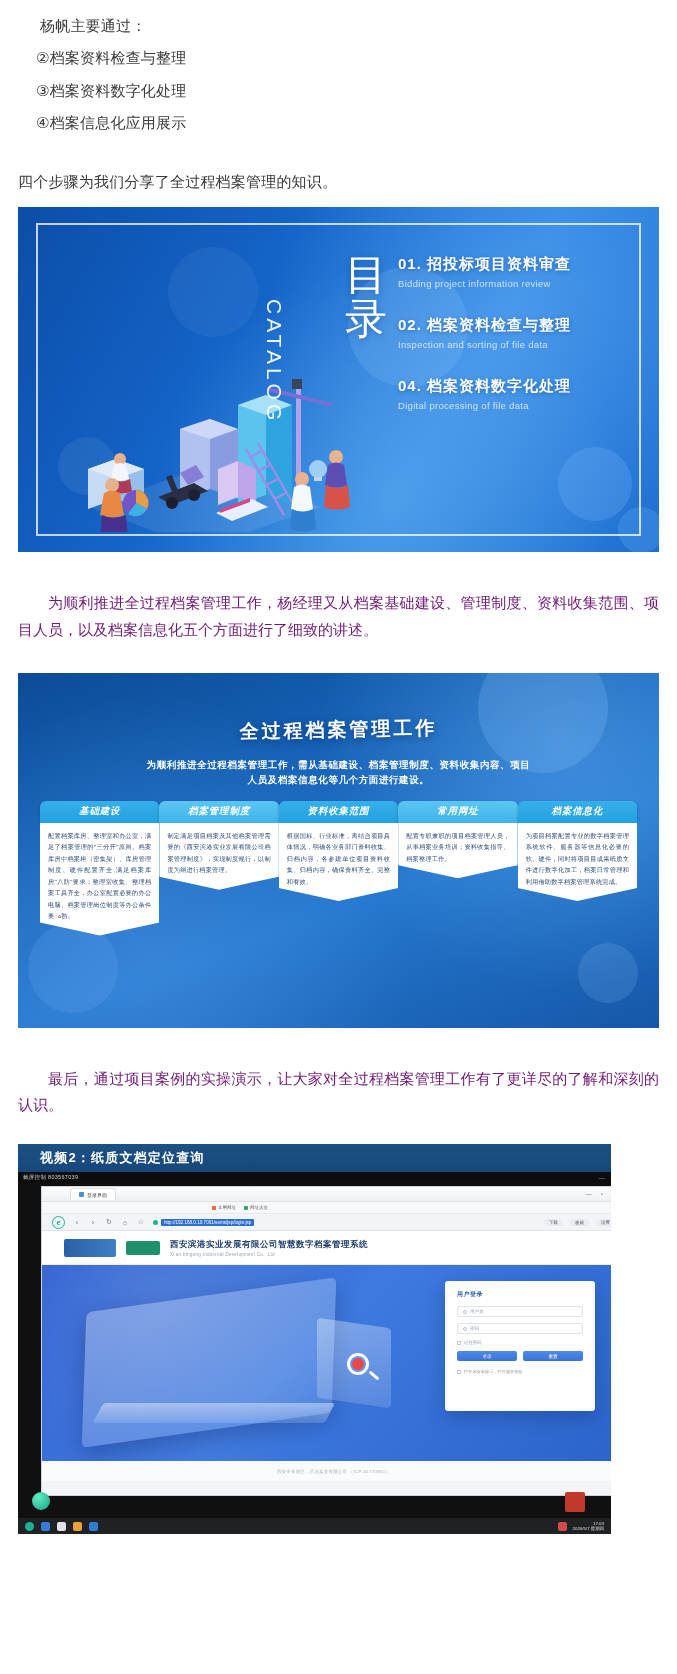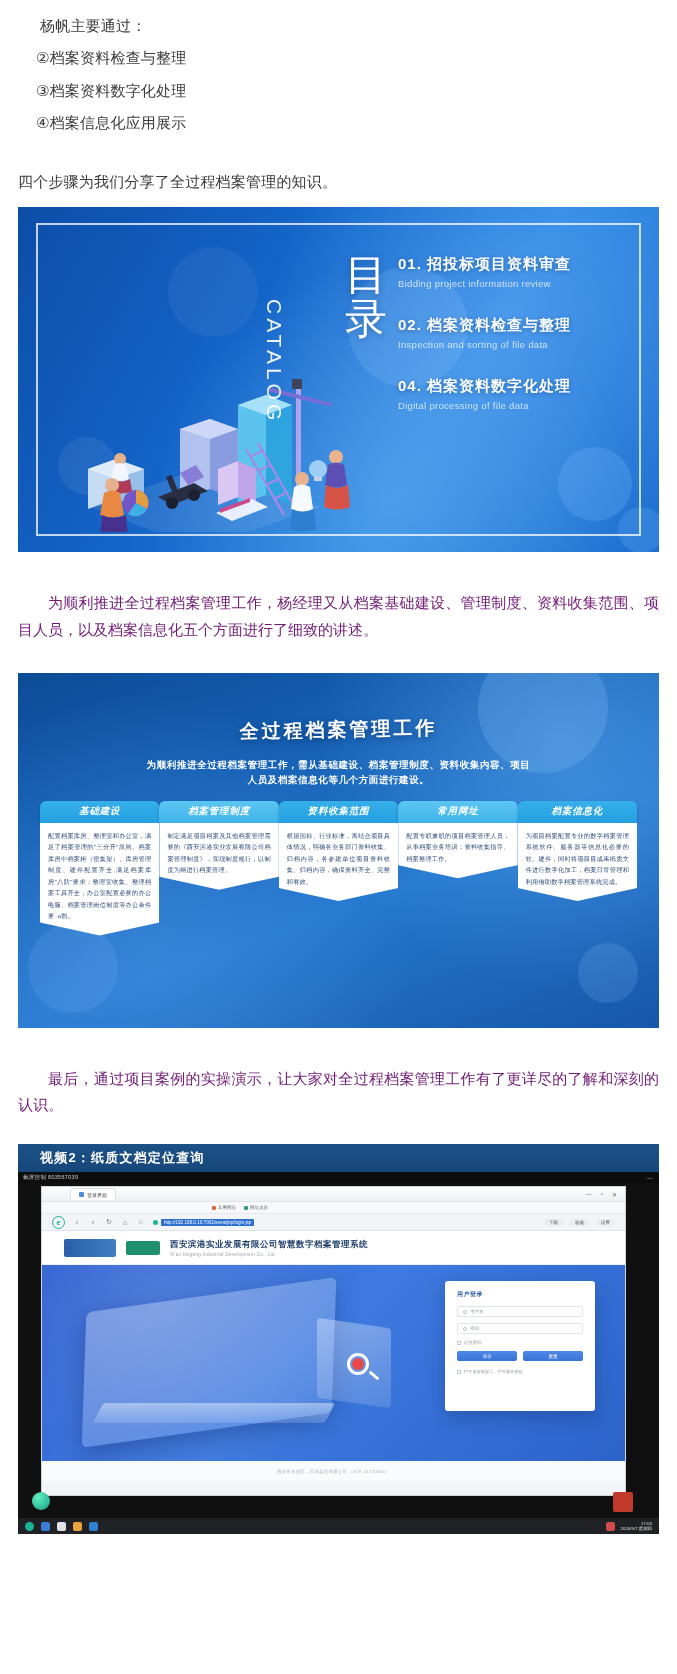--- a/index.html
+++ b/index.html
@@ -163,21 +163,21 @@
     letter-spacing: 0.2px;
     clip-path: polygon(0 0, 100% 0, 100% calc(100% - 13px), 50% 100%, 0 calc(100% - 13px));
   }
   .card.c1 .head { background: linear-gradient(180deg,#36b0ea,#23a0e0); }
   .card.c2 .head { background: linear-gradient(180deg,#5cc6f2,#3fb3ea); }
   .card.c3 .head { background: linear-gradient(180deg,#36b0ea,#23a0e0); }
   .card.c4 .head { background: linear-gradient(180deg,#5cc6f2,#3fb3ea); }
   .card.c5 .head { background: linear-gradient(180deg,#36b0ea,#23a0e0); }
 
   
-  .cap { position: relative; width: 641px; height: 390px; background: #1b1b1b; }
+  .cap { position: relative; width: 593px; height: 390px; background: #1b1b1b; }
   .cap-title {
     height: 28px;
     background: linear-gradient(180deg,#1c5186,#17477a);
     color: #fff;
     font-size: 13px;
     font-weight: bold;
     letter-spacing: 1.2px;
     display:flex; align-items:center;
     padding-left: 22px;
   }

